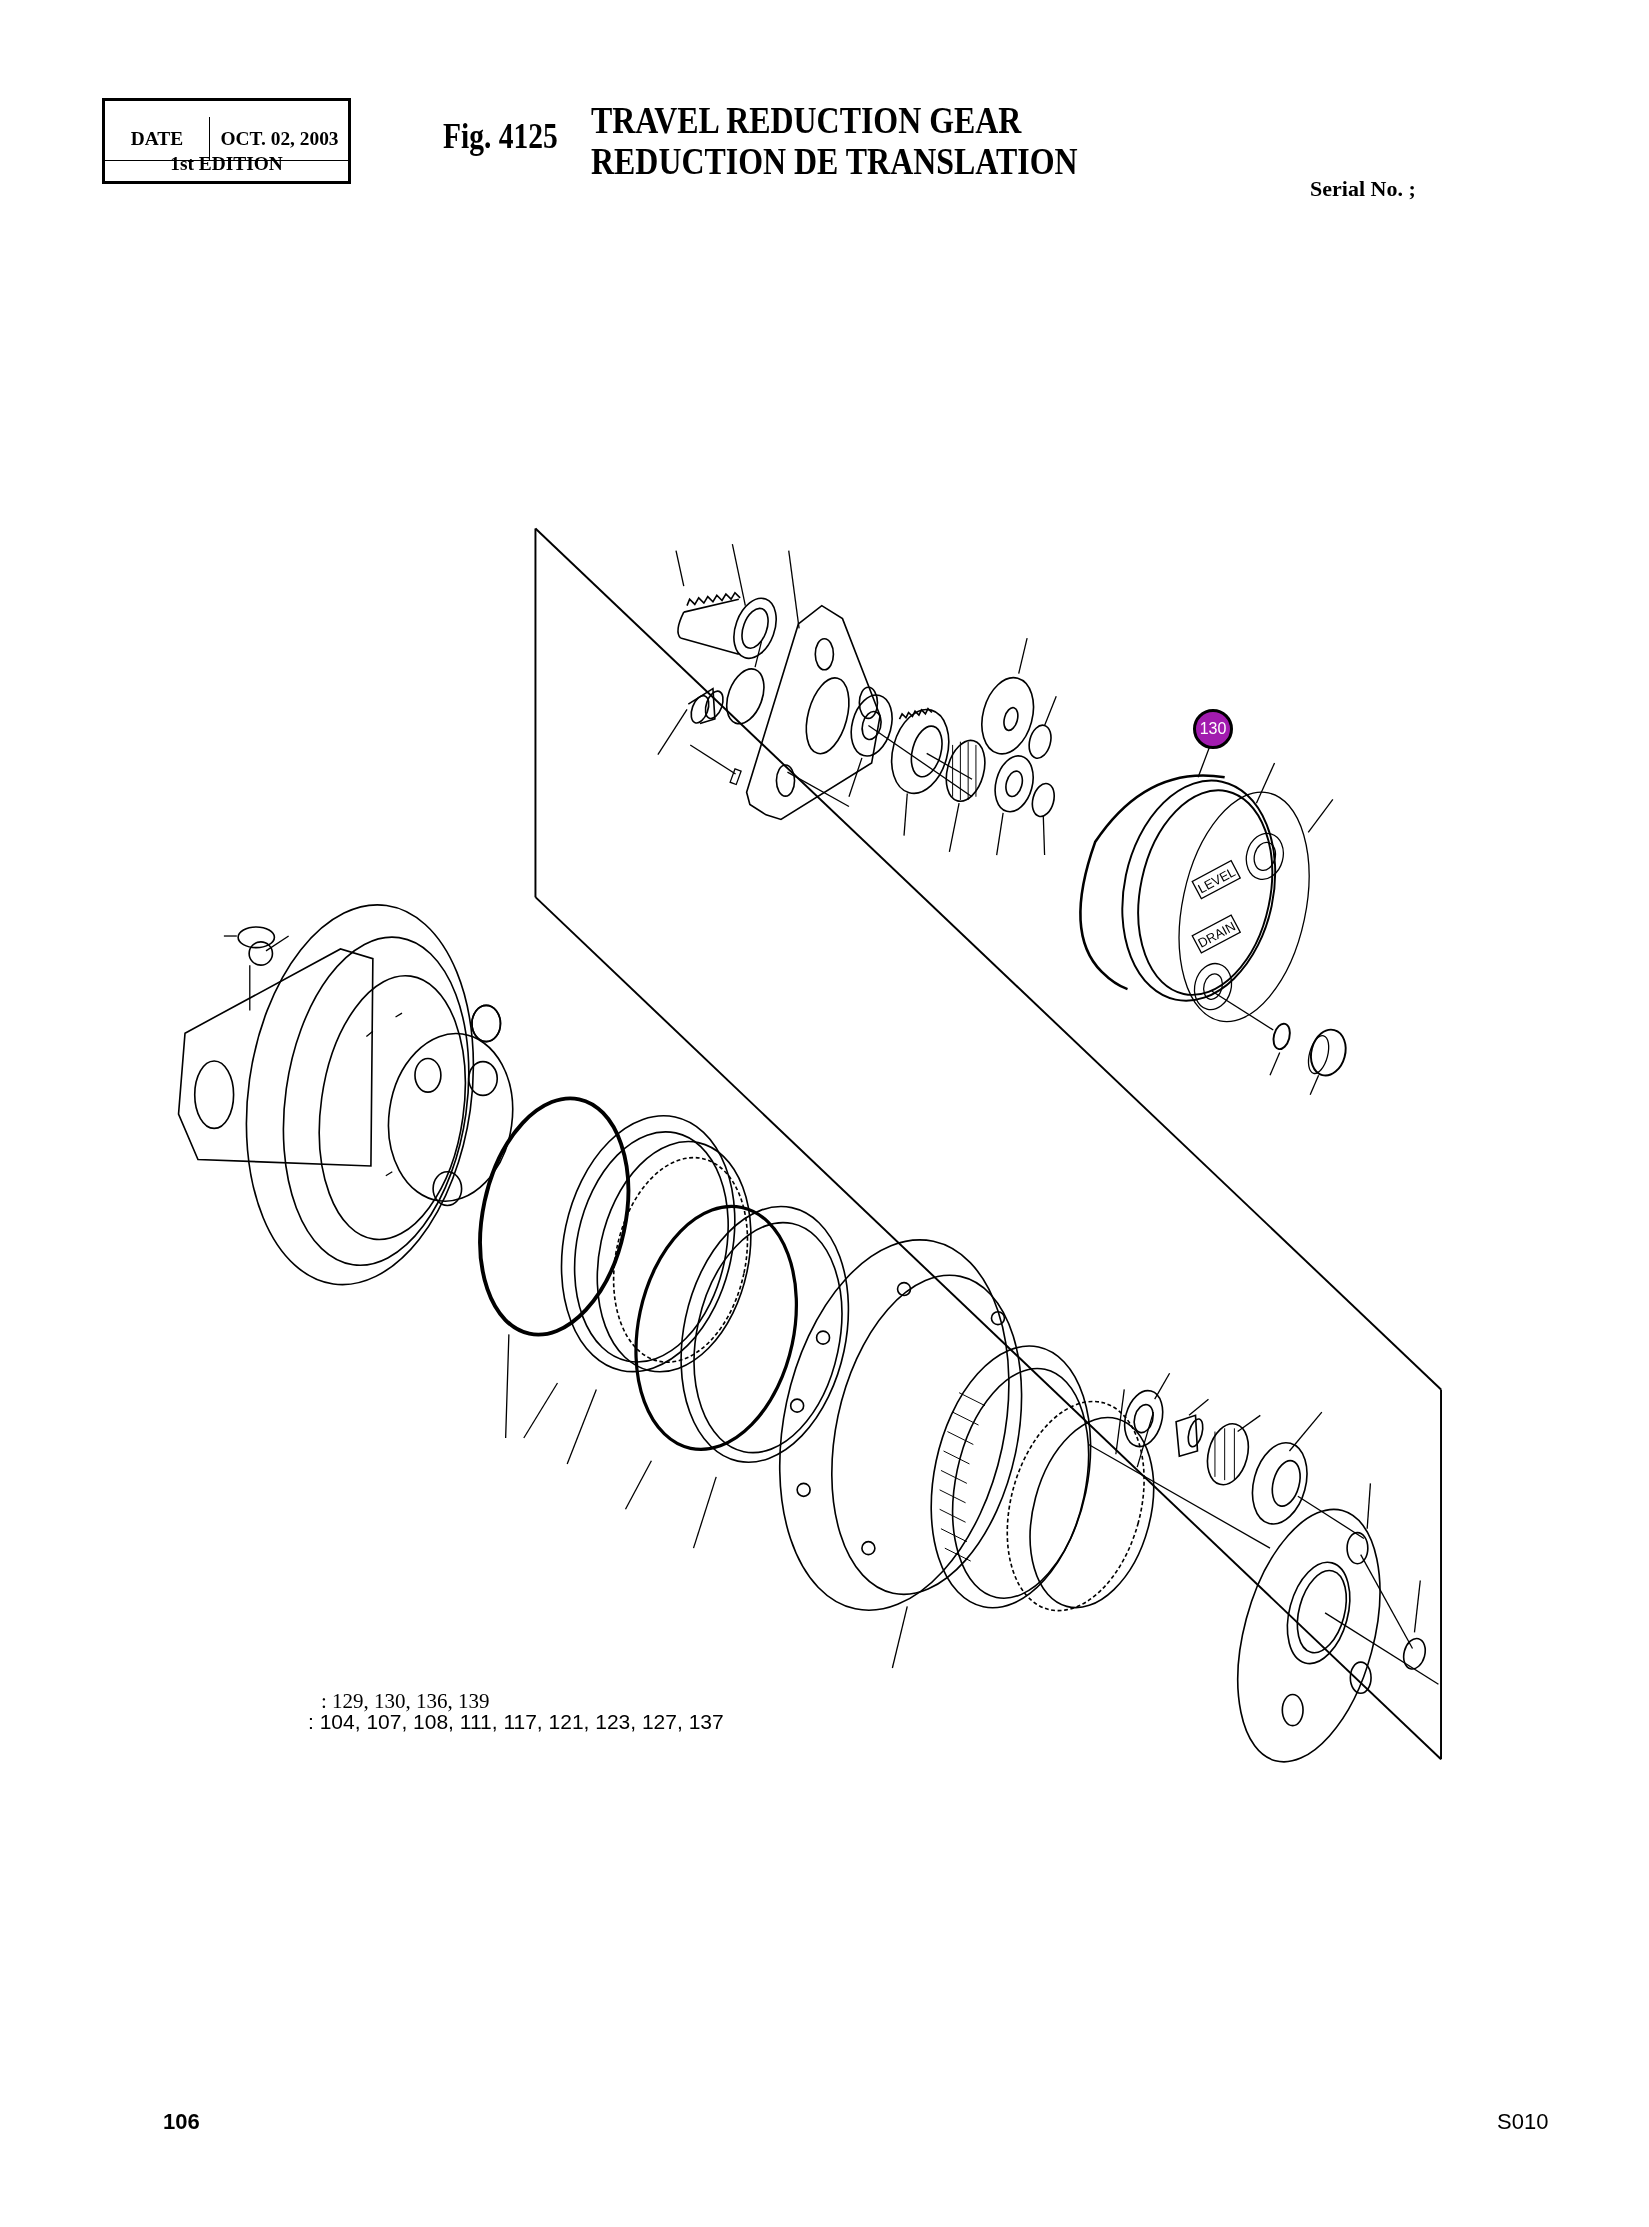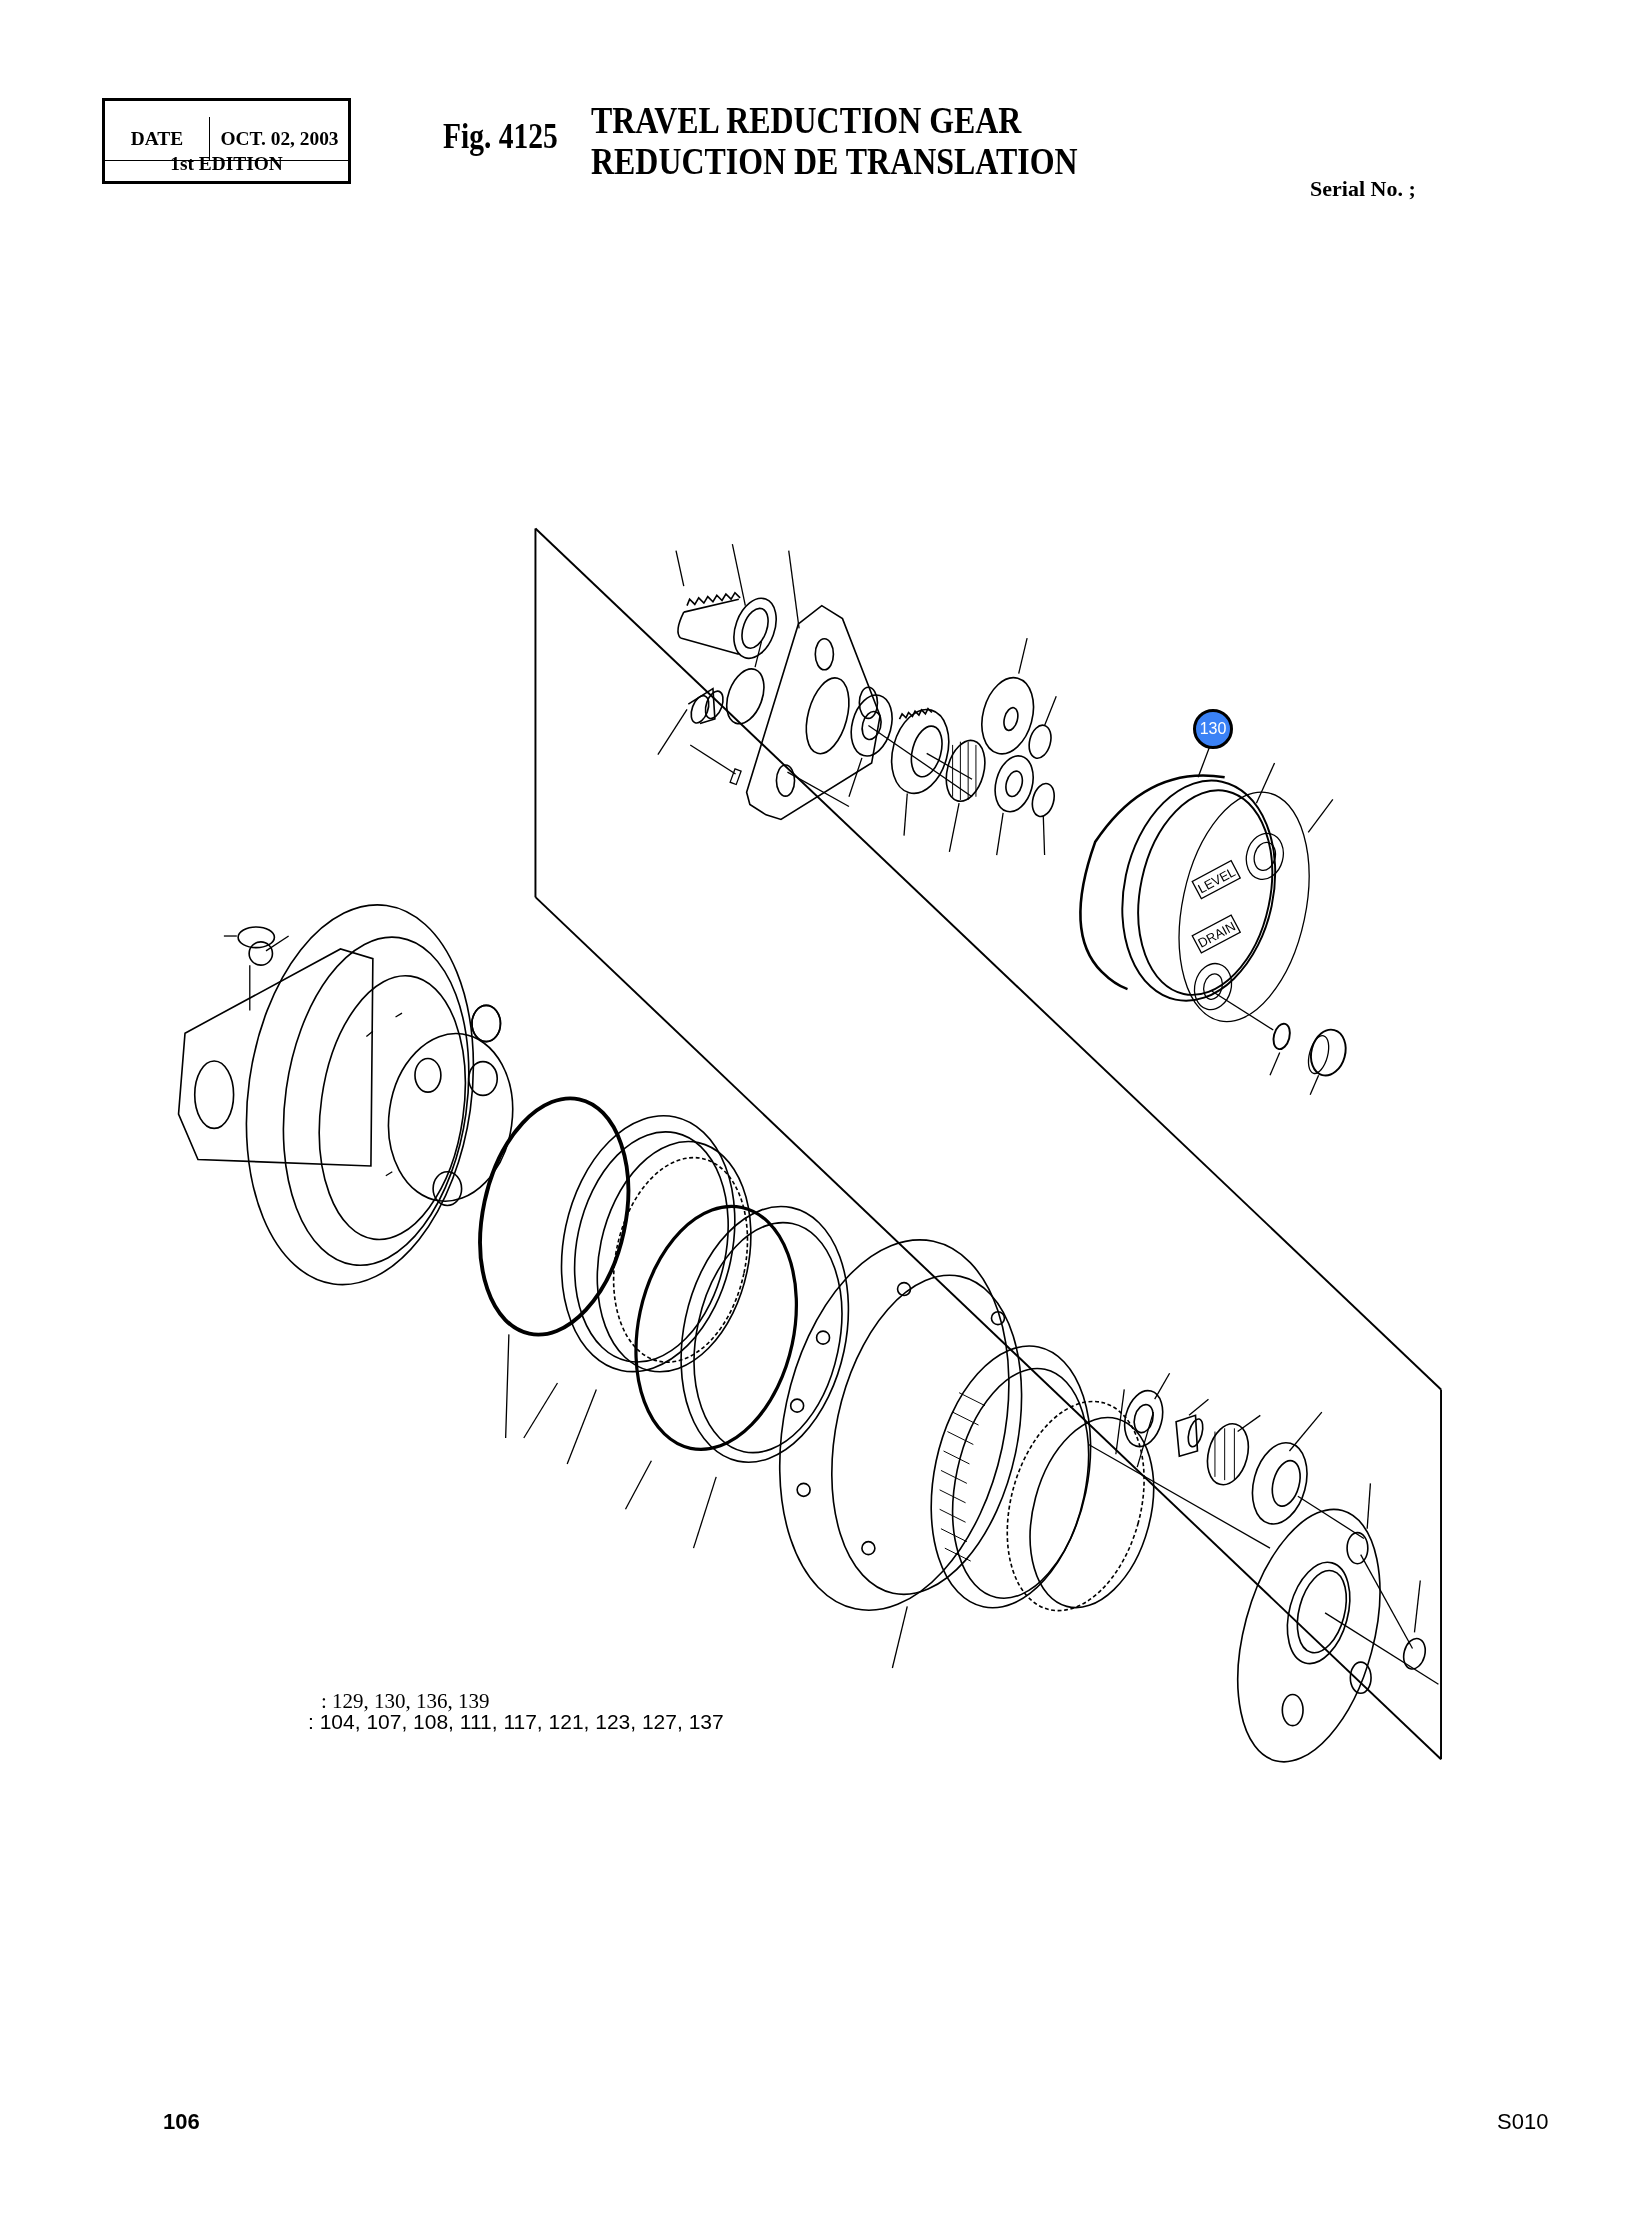--- a/index.html
+++ b/index.html
@@ -22,21 +22,21 @@
   .fig-num { position:absolute; left:443px; top:115px; font-size:36px; font-weight:bold; transform:scaleX(0.82); transform-origin:left top; }
   .title-en { position:absolute; left:591px; top:98px; font-size:38px; font-weight:bold; transform:scaleX(0.84); transform-origin:left top; white-space:nowrap; }
   .title-fr { position:absolute; left:591px; top:139px; font-size:38px; font-weight:bold; transform:scaleX(0.84); transform-origin:left top; white-space:nowrap; }
   .serial { position:absolute; left:1310px; top:176px; font-size:22px; font-weight:bold; white-space:nowrap; }
 
   
   .drawing { position:absolute; left:0; top:0; width:1650px; height:2227px; }
 
   
   .callout { position:absolute; left:1193px; top:709px; width:40px; height:40px; border-radius:50%;
-    background:#3b82f6; border:3.2px solid #000; box-sizing:border-box; color:#fff;
+    background:#a21caf; border:3.2px solid #000; box-sizing:border-box; color:#fff;
     display:flex; align-items:center; justify-content:center; font-size:16px; cursor:pointer; }
 
   
   .legend-1 { position:absolute; left:308px; top:1710px; font-size:21px; white-space:nowrap; }
   .legend-2 { position:absolute; left:321px; top:1689px; font-size:21px; white-space:nowrap;font-family:Liberation Serif, serif; }
 
   .page-num { position:absolute; left:123px; top:2109px; font-size:22px; font-weight:bold;margin-left:40px; }
   .doc-code { position:absolute; left:1497px; top:2109px; font-size:22px; font-weight:normal; }
 </style>
 </head>

